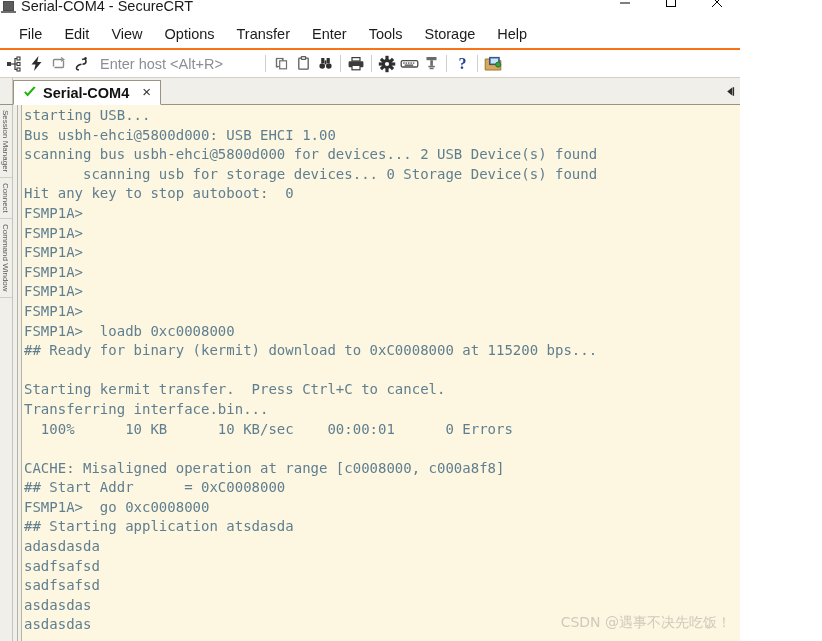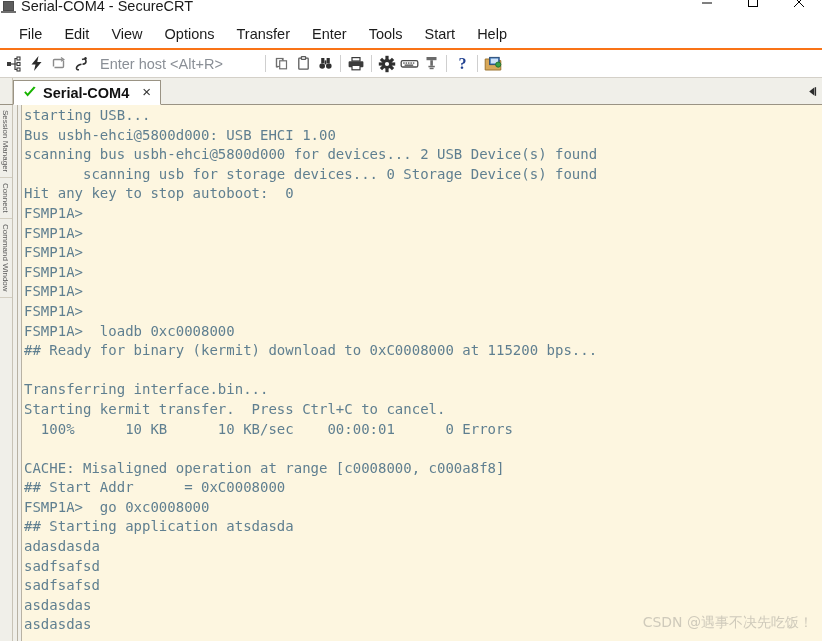--- a/index.html
+++ b/index.html
@@ -10,21 +10,21 @@
   }
   body {
     width: 822px;
     height: 641px;
     overflow: hidden;
     font-family: "Liberation Sans", sans-serif;
     -webkit-font-smoothing: antialiased;
   }
   #app {
     position: relative;
-    width: 822px;
+    width: 740px;
     height: 641px;
     background: #ffffff;
     display: flex;
     flex-direction: column;
   }
 
   
   .titlebar {
     position: relative;
     height: 21px;
@@ -308,21 +308,21 @@
   </div>
 
   <div class="menubar">
     <div class="menu-item">File</div>
     <div class="menu-item">Edit</div>
     <div class="menu-item">View</div>
     <div class="menu-item">Options</div>
     <div class="menu-item">Transfer</div>
     <div class="menu-item">Enter</div>
     <div class="menu-item">Tools</div>
-    <div class="menu-item">Start</div>
+    <div class="menu-item">Storage</div>
     <div class="menu-item">Help</div>
   </div>
 
   <div class="toolbar">
 
     <div class="tb">
       <svg width="17" height="17" viewBox="0 0 17 17">
         <rect x="1" y="7" width="4" height="4" fill="#3b3b3b"></rect>
         <line x1="5" y1="9" x2="9" y2="9" stroke="#3b3b3b" stroke-width="1.2"></line>
         <line x1="9" y1="3" x2="9" y2="15" stroke="#3b3b3b" stroke-width="1.2"></line>
@@ -497,22 +497,22 @@
         <div class="term-line">Hit any key to stop autoboot:  0 </div>
         <div class="term-line">FSMP1A&gt;</div>
         <div class="term-line">FSMP1A&gt;</div>
         <div class="term-line">FSMP1A&gt;</div>
         <div class="term-line">FSMP1A&gt;</div>
         <div class="term-line">FSMP1A&gt;</div>
         <div class="term-line">FSMP1A&gt;</div>
         <div class="term-line">FSMP1A&gt;  loadb 0xc0008000</div>
         <div class="term-line">## Ready for binary (kermit) download to 0xC0008000 at 115200 bps...</div>
         <div class="term-line"></div>
+        <div class="term-line">Starting kermit transfer.  Press Ctrl+C to cancel.</div>
         <div class="term-line">Transferring interface.bin...</div>
-        <div class="term-line">Starting kermit transfer.  Press Ctrl+C to cancel.</div>
         <div class="term-line">  100%      10 KB      10 KB/sec    00:00:01      0 Errors</div>
         <div class="term-line"></div>
         <div class="term-line">CACHE: Misaligned operation at range [c0008000, c000a8f8]</div>
         <div class="term-line">## Start Addr      = 0xC0008000</div>
         <div class="term-line">FSMP1A&gt;  go 0xc0008000</div>
         <div class="term-line">## Starting application atsdasda</div>
         <div class="term-line">adasdasda</div>
         <div class="term-line">sadfsafsd</div>
         <div class="term-line">sadfsafsd</div>
         <div class="term-line">asdasdas</div>

